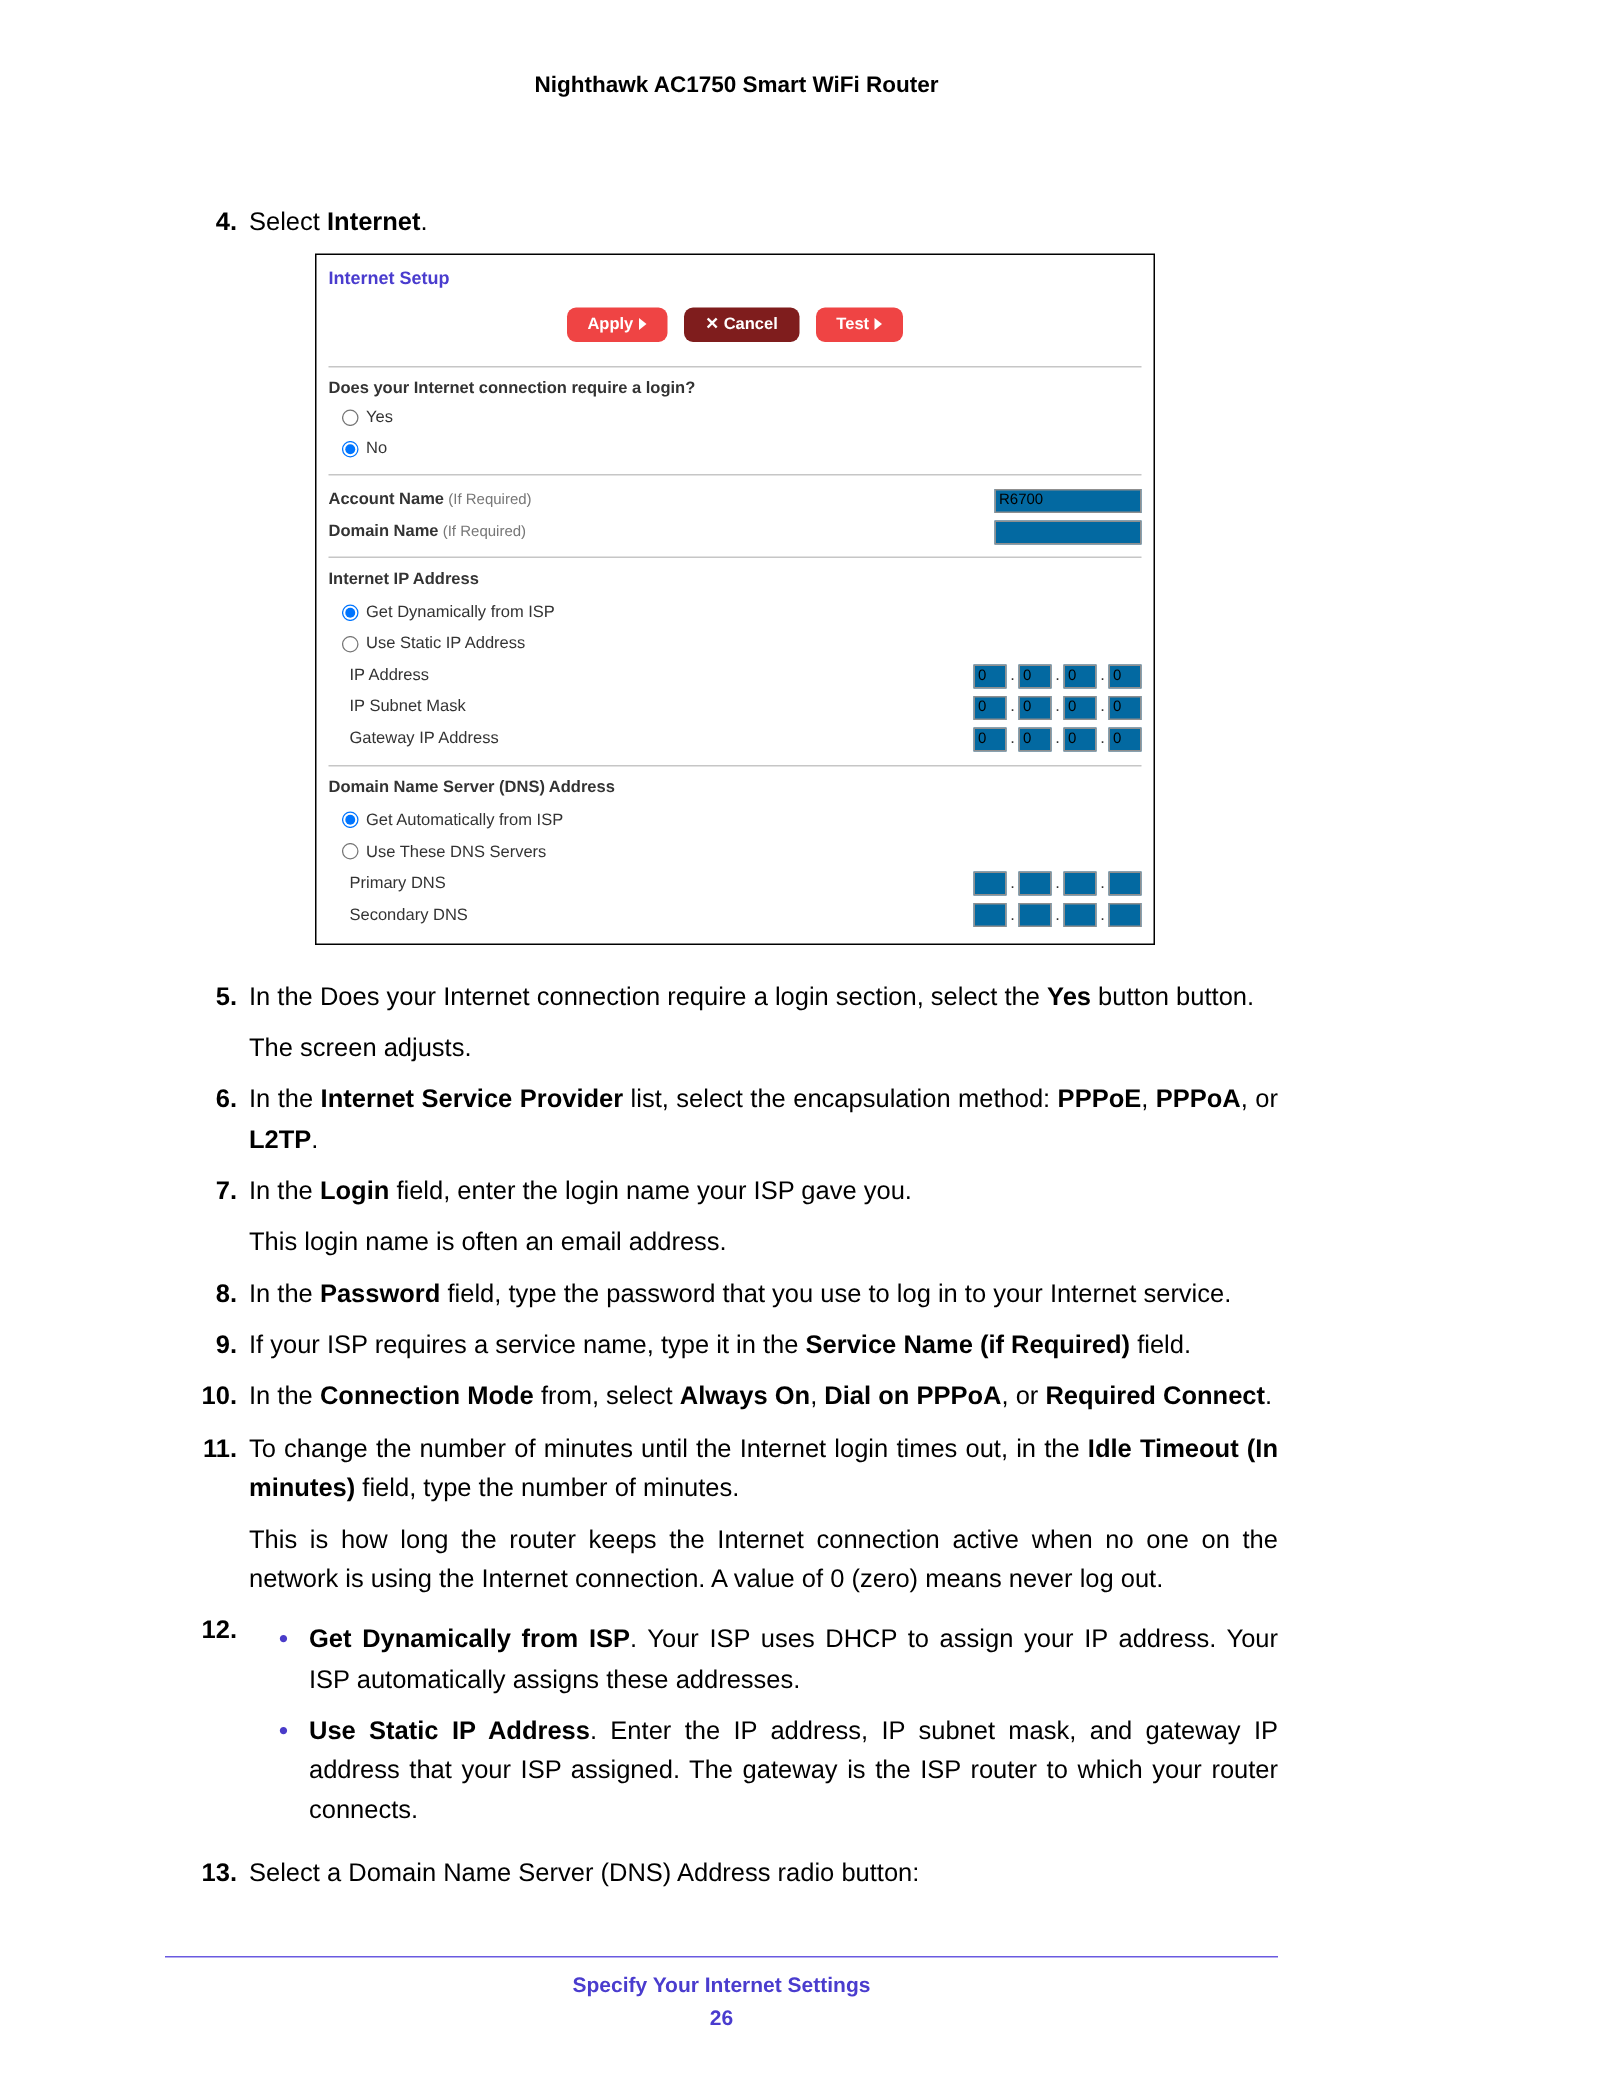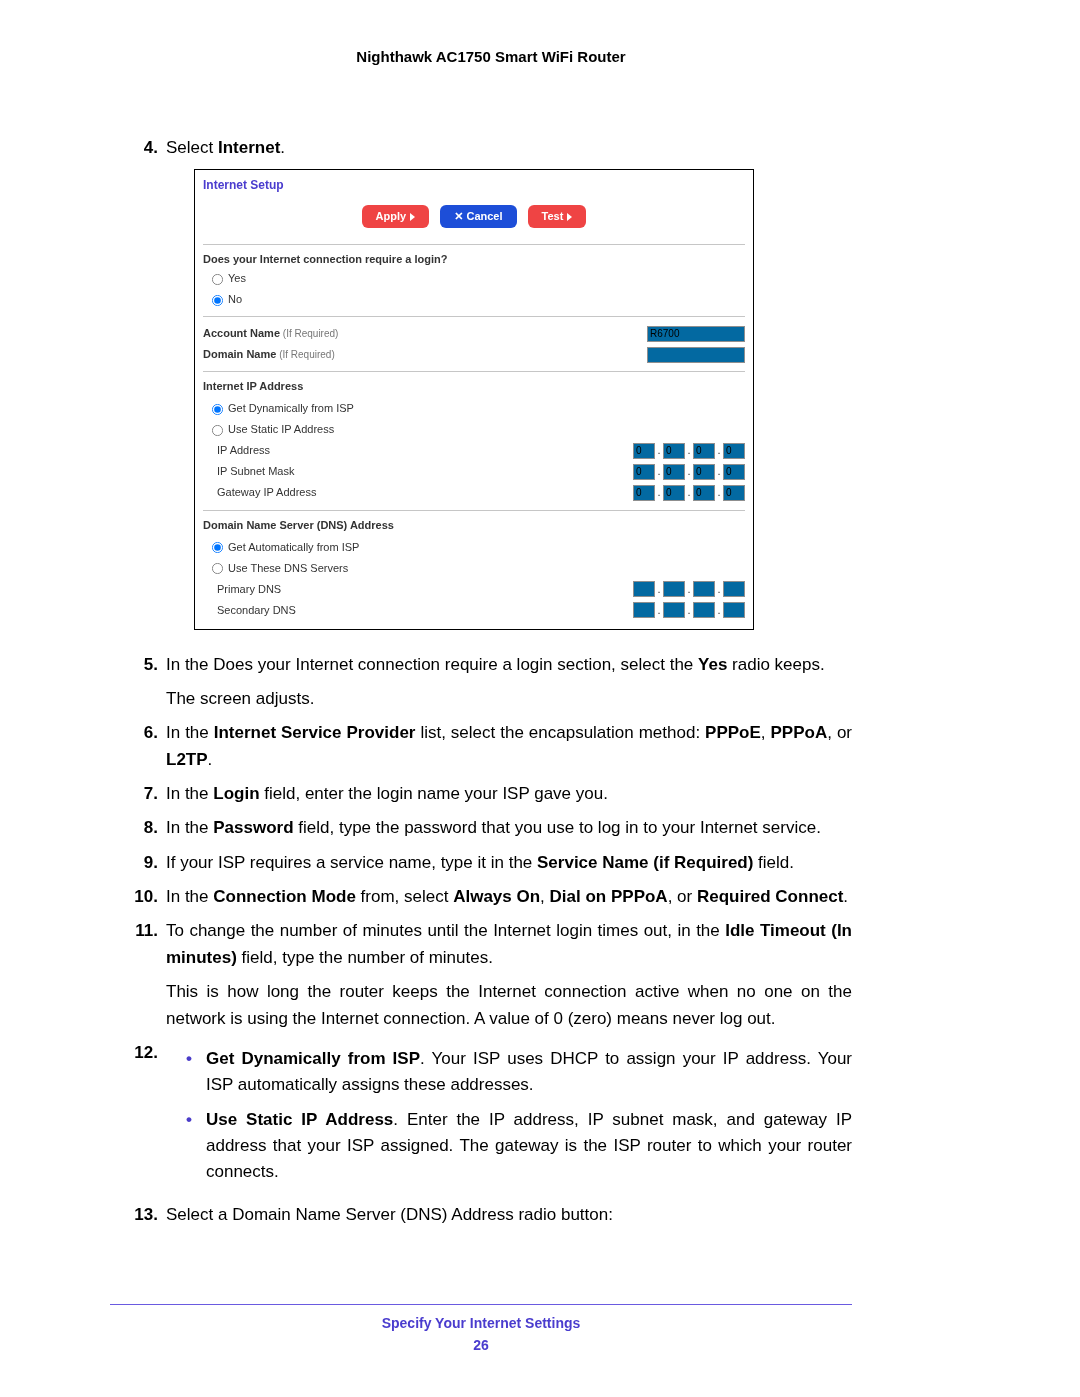--- a/index.html
+++ b/index.html
@@ -60,21 +60,21 @@
     position: absolute;
     left: 0;
     top: 0;
     color: #4a3cc9;
     font-weight: bold;
   }
 
   
   .panel {
     border: 1px solid #000;
-    margin: 6px 0 14px 28px;
+    margin: 6px 0 14px 44px;
     width: 558px;
     font-size: 11px;
     color: #333;
     background: #fff;
   }
   .panel .panel-title {
     color: #4a3cce;
     font-weight: bold;
     padding: 6px 8px 4px 8px;
     font-size: 12px;
@@ -87,21 +87,21 @@
     display: inline-block;
     font-size: 11px;
     color: #fff;
     padding: 3px 14px;
     border-radius: 6px;
     margin: 0 4px;
     font-weight: bold;
     vertical-align: middle;
   }
   .rbtn.green { background: #ef4444; }
-  .rbtn.purple { background: #1d4ed8; }
+  .rbtn.purple { background: #7f1d1d; }
   .tri { display:inline-block; margin-left:4px; border-left:5px solid #fff; border-top:4px solid transparent; border-bottom:4px solid transparent; vertical-align:middle;}
   .xmark { font-weight:bold; margin-right:3px; }
 
   .panel .inner { padding: 0 8px 8px 8px; }
   .panel hr { border: none; border-top: 1px solid #c6c6c6; margin: 6px 0; }
   .panel .section-h { font-weight: bold; font-size: 11px; margin: 2px 0 3px 0; }
   .panel .q { font-weight: bold; font-size: 11px; }
   .panel .r-row { padding: 2px 0 2px 8px; }
   .panel input[type=radio] { margin: 0 4px 0 0; vertical-align: middle; transform: scale(0.85); }
   .panel .row { display:flex; align-items:center; padding: 2px 0; }
@@ -231,41 +231,42 @@
             </div>
           </div>
         </div>
       </div>
     </div>
 
     <div class="step">
       <div class="step-num">5.</div>
       <div class="step-body">
         <p>
-          <span>In the Does your Internet connection require a login section, select the </span><span class="b">Yes</span><span> radio keeps.</span>
+          <span>In the Does your Internet connection require a login section, select the </span><span class="b">Yes</span><span> button button.</span>
         </p>
         <p>The screen adjusts.</p>
       </div>
     </div>
 
     <div class="step">
       <div class="step-num">6.</div>
       <div class="step-body">
         <p>
           <span>In the </span><span class="b">Internet Service Provider</span><span> list, select the encapsulation method: </span><span class="b">PPPoE</span><span>, </span><span class="b">PPPoA</span><span>, or </span><span class="b">L2TP</span><span>.</span>
         </p>
       </div>
     </div>
 
     <div class="step">
       <div class="step-num">7.</div>
       <div class="step-body">
         <p>
           <span>In the </span><span class="b">Login</span><span> field, enter the login name your ISP gave you.</span>
         </p>
+        <p>This login name is often an email address.</p>
       </div>
     </div>
 
     <div class="step">
       <div class="step-num">8.</div>
       <div class="step-body">
         <p>
           <span>In the </span><span class="b">Password</span><span> field, type the password that you use to log in to your Internet service.</span>
         </p>
       </div>

